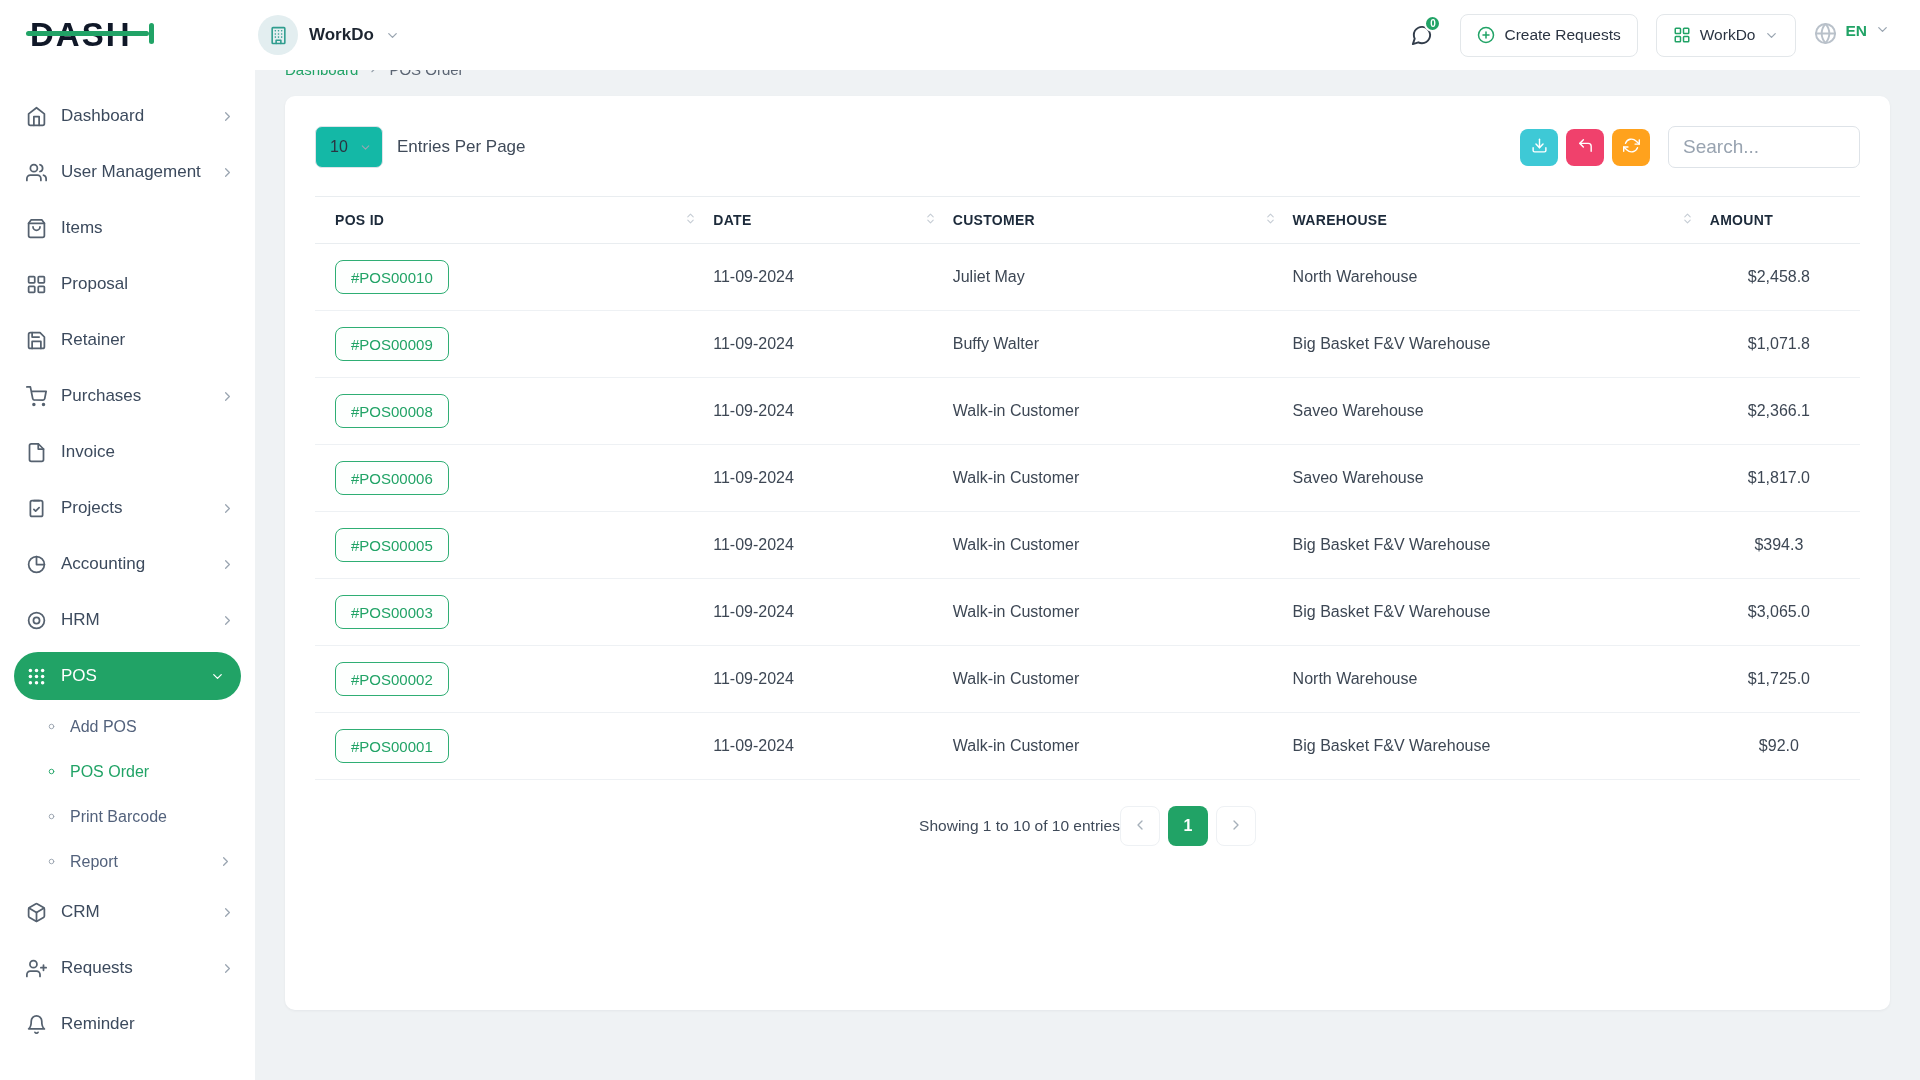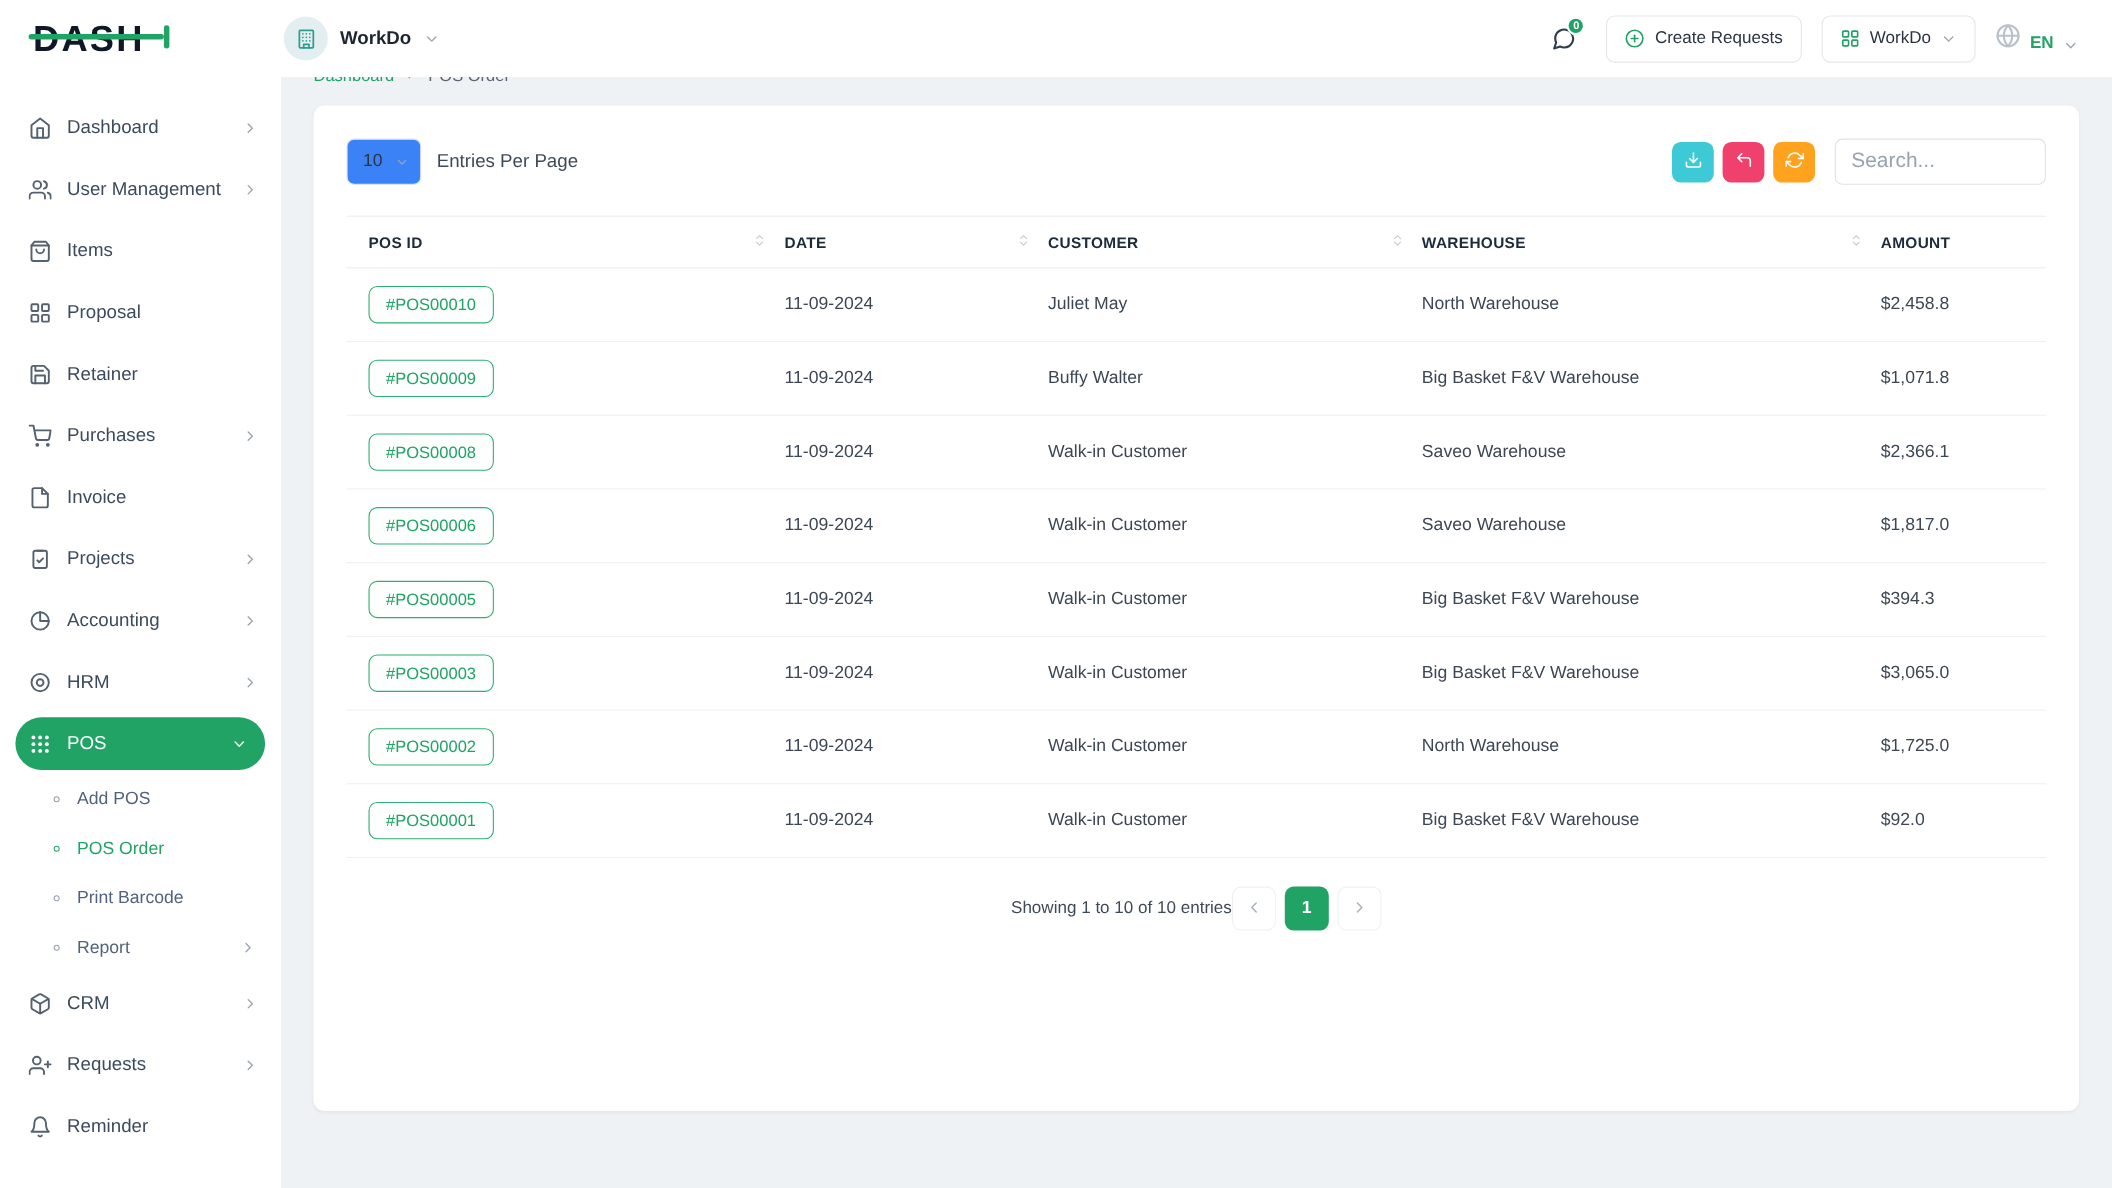--- a/index.html
+++ b/index.html
@@ -30,21 +30,21 @@
   .chat-btn { position:relative; width:42px; height:42px; background:none; border:none;
     display:flex; align-items:center; justify-content:center; color:#323d4b; cursor:pointer; }
   .chat-btn > .icon svg { width:23px; height:23px; }
   .chat-badge { position:absolute; top:1px; right:1px; min-width:17px; height:17px;
     background:#21a366; border:2px solid #fff; border-radius:50%; color:#fff; font-size:10px;
     display:flex; align-items:center; justify-content:center; font-weight:700; }
   .btn-outline { height:43px; display:flex; align-items:center; gap:9px; padding:0 16px;
     border:1px solid #e3e7ea; border-radius:8px; background:#fff; font-size:15.5px;
     color:#2b3442; cursor:pointer; }
   .ic-green { color:#21a366; } .ic-green svg { width:18px; height:18px; }
-  .lang-switch { display:flex; align-items:flex-end; gap:8px; cursor:pointer; }
+  .lang-switch { display:flex; align-items:flex-start; gap:8px; cursor:pointer; }
   .ic-globe { color:#b9c1ca; } .ic-globe svg { width:23px; height:23px; }
   .lang-code { color:#21a366; font-size:15.5px; font-weight:700; }
 
   
   .sidebar { position:fixed; top:70px; left:0; bottom:0; width:255px; background:#fff;
     padding-top:18px; overflow:hidden; z-index:10; }
   .nav-item { display:flex; align-items:center; gap:14px; height:56px;
     padding:0 20px 0 26px; font-size:17px; color:#3c4a5d; cursor:pointer; }
   .nav-item .icon { color:#55616f; } .nav-item .icon svg { width:21px; height:21px; }
   .nav-item .chev { margin-left:auto; }
@@ -73,41 +73,41 @@
   .action-edit { background:#d2b426; }
   .action-chart { background:linear-gradient(135deg,#4cc0a4 0%,#21a366 100%); }
   .action-grid { background:#21a366; }
 
   
   .card { background:#fff; border-radius:10px; margin-top:18px; padding:30px;
     box-shadow:0 1px 3px rgba(16,24,40,.05); min-height:914px; }
   .card-toolbar { display:flex; align-items:center; }
   .entries-select { width:68px; height:42px; border:1px solid #dee3e8; border-radius:7px;
     display:flex; align-items:center; justify-content:space-between; padding:0 10px 0 14px;
-    font-size:16px; background:#3b82f6; cursor:pointer; color:#2b3442; }
+    font-size:16px; background:#14b8a6; cursor:pointer; color:#2b3442; }
   .entries-select .chev svg { width:13px; height:13px; }
   .entries-label { margin-left:14px; font-size:17px; color:#3f4a59; }
   .toolbar-right { margin-left:auto; display:flex; align-items:center; gap:8px; }
   .tool-btn { width:38px; height:37px; border-radius:8px; border:none; color:#fff;
     display:flex; align-items:center; justify-content:center; cursor:pointer; }
   .tool-btn svg { width:17px; height:17px; }
   .tool-download { background:#3ec9d6; }
   .tool-undo { background:#f0416c; }
   .tool-refresh { background:#ffa21d; }
   .search-input { margin-left:10px; width:192px; height:42px; border:1px solid #dee3e8;
     border-radius:7px; padding:0 14px; font-size:19px; color:#333; outline:none; }
   .search-input::placeholder { color:#98a3b0; }
 
   .pos-table { width:100%; border-collapse:collapse; margin-top:28px; }
   .pos-table thead th { font-size:14px; font-weight:700; color:#1c2a3a; text-align:left;
     text-transform:uppercase; letter-spacing:.3px; padding:15px 12px;
     border-top:1px solid #e9edf0; border-bottom:1px solid #e9edf0; position:relative; }
   th .sort-icon { position:absolute; right:4px; top:50%; transform:translateY(-50%);
     color:#c5ccd4; } th .sort-icon svg { width:13px; height:13px; }
-  th.right, td.right { text-align:left; }
+  th.right, td.right { text-align:center; }
   .pos-table tbody td { padding:16px 12px; border-bottom:1px solid #eef1f4;
     font-size:16px; color:#3d4754; }
   .pos-table th:first-child, .pos-table td:first-child { padding-left:20px; }
   .pos-badge { display:inline-flex; align-items:center; justify-content:center; height:34px;
     padding:0 15px; border:1px solid #2fae74; color:#21a366; background:#fdfffe;
     border-radius:8px; font-size:15px; cursor:pointer; }
 
   .card-footer { display:flex; align-items:center; justify-content:center; margin-top:26px; }
   .footer-text { font-size:15.5px; color:#3f4a59; }
   .pagination { display:flex; align-items:center; gap:8px; }

